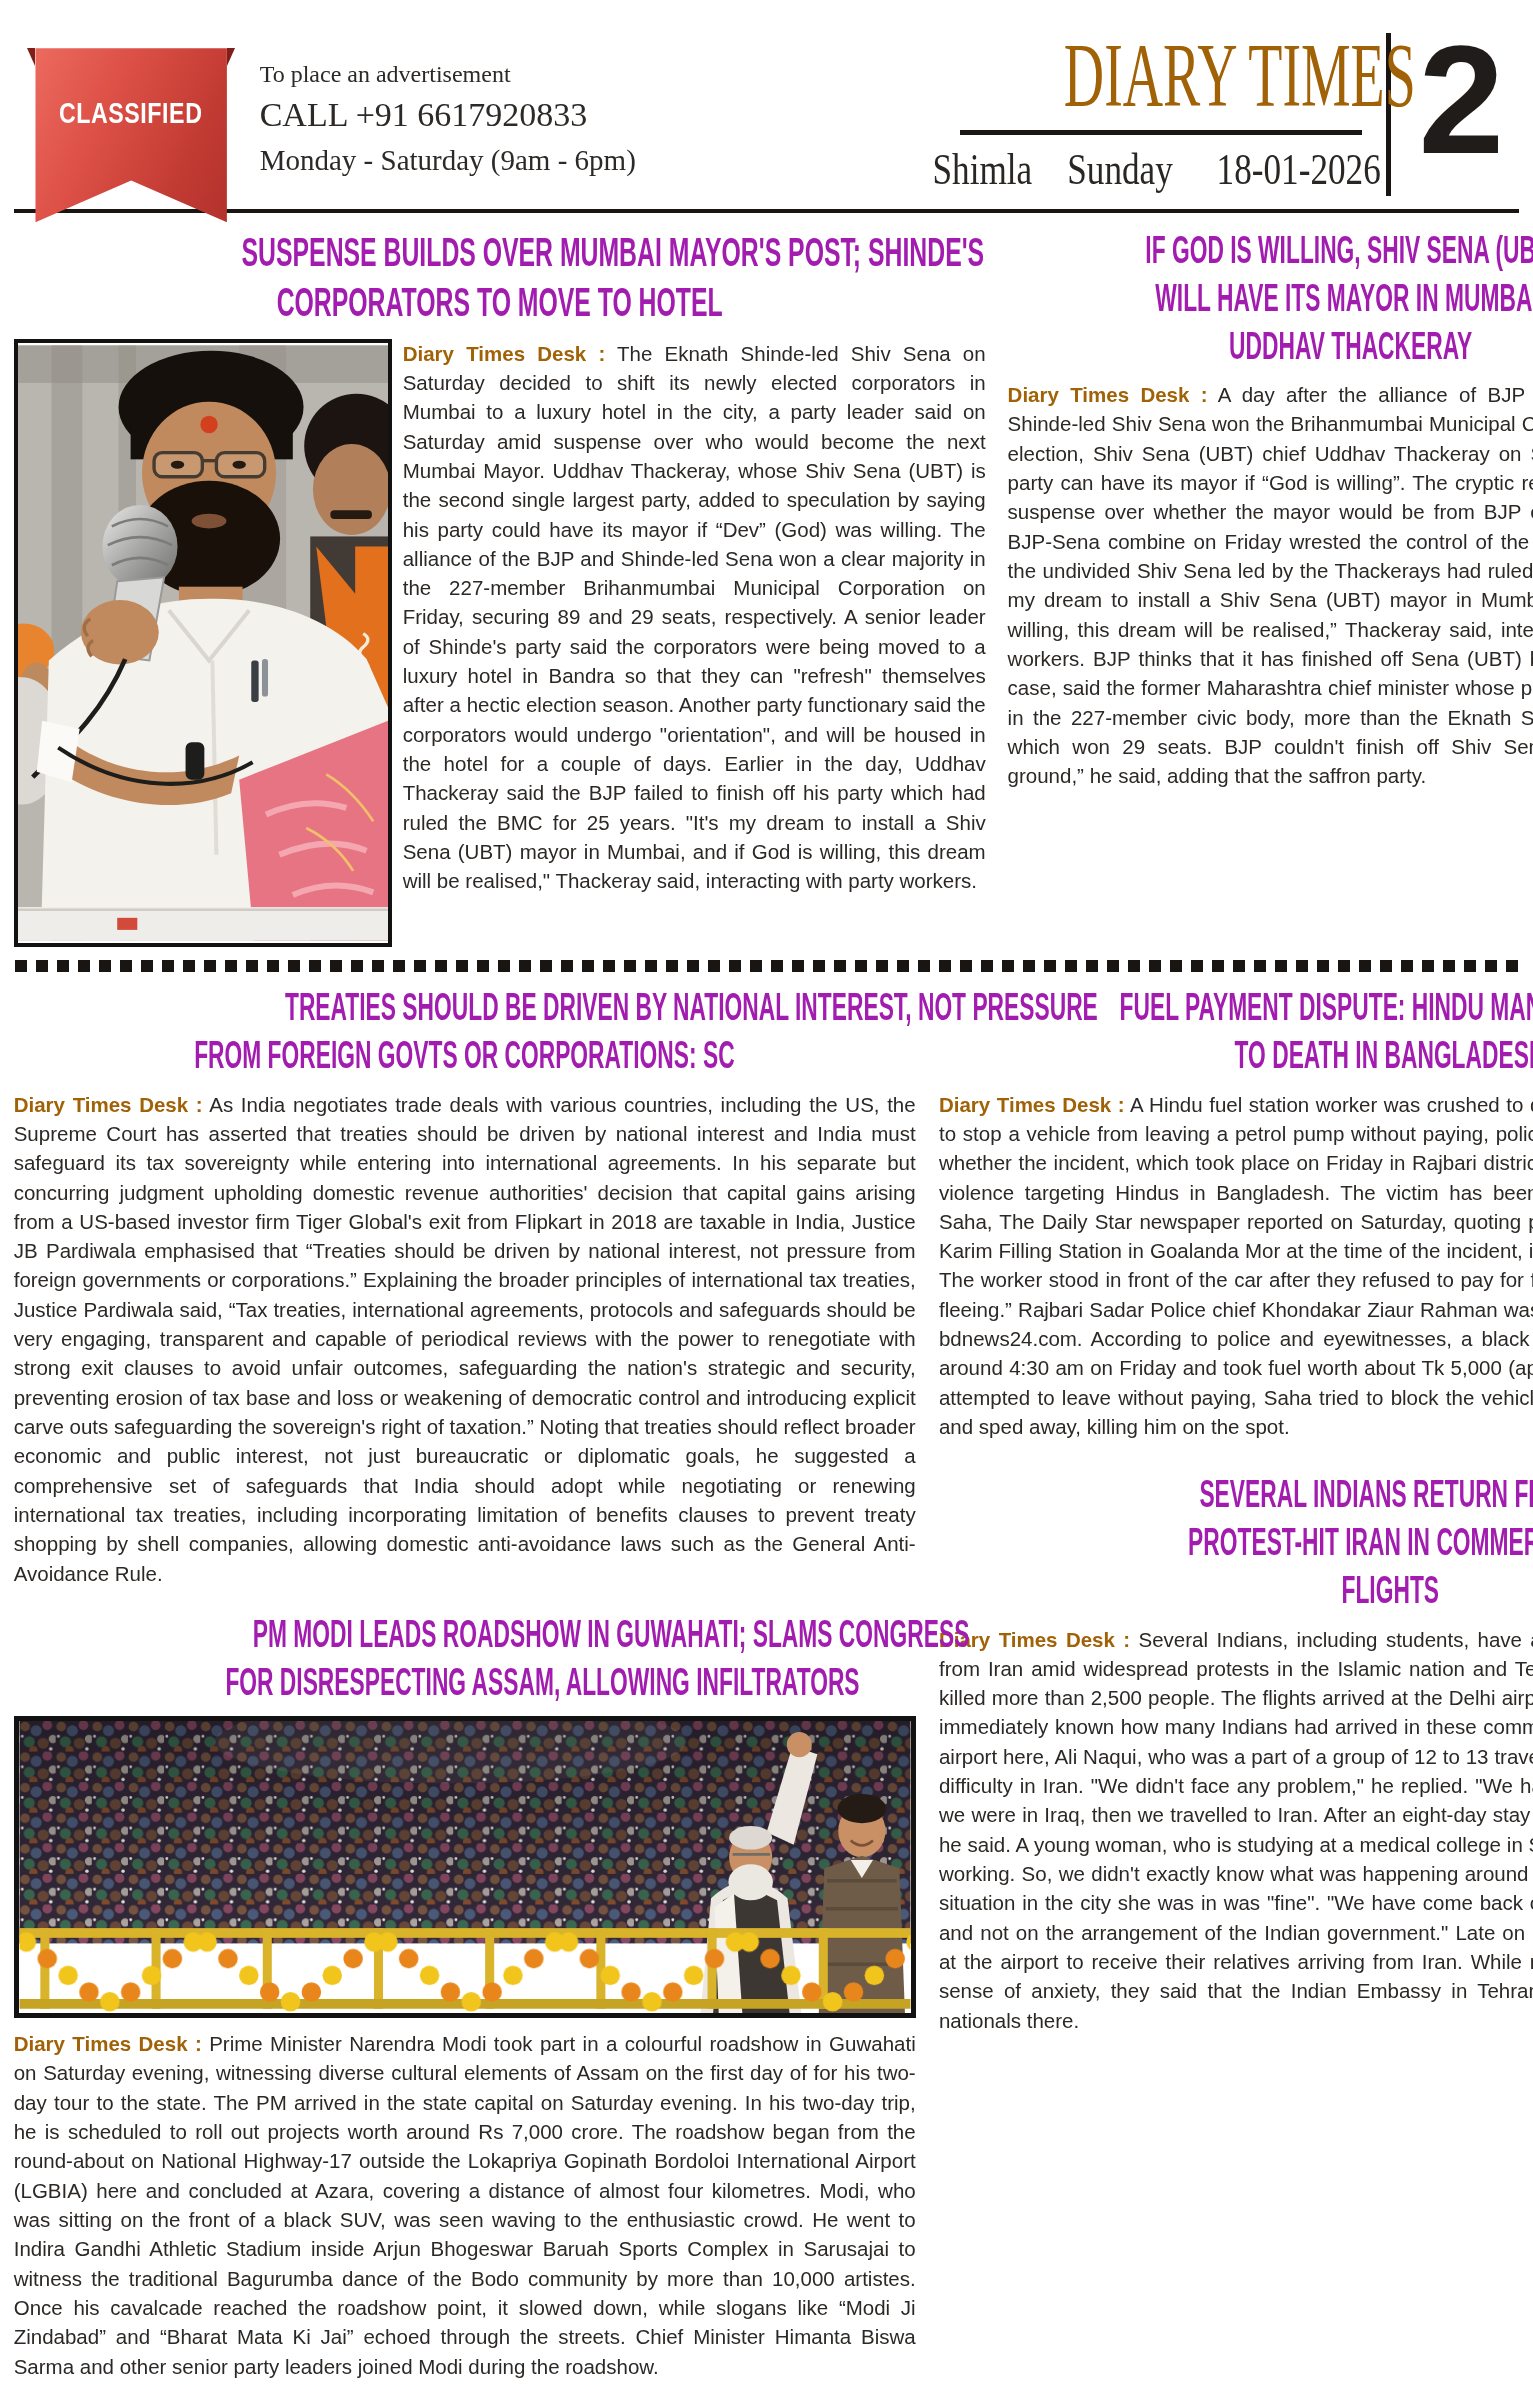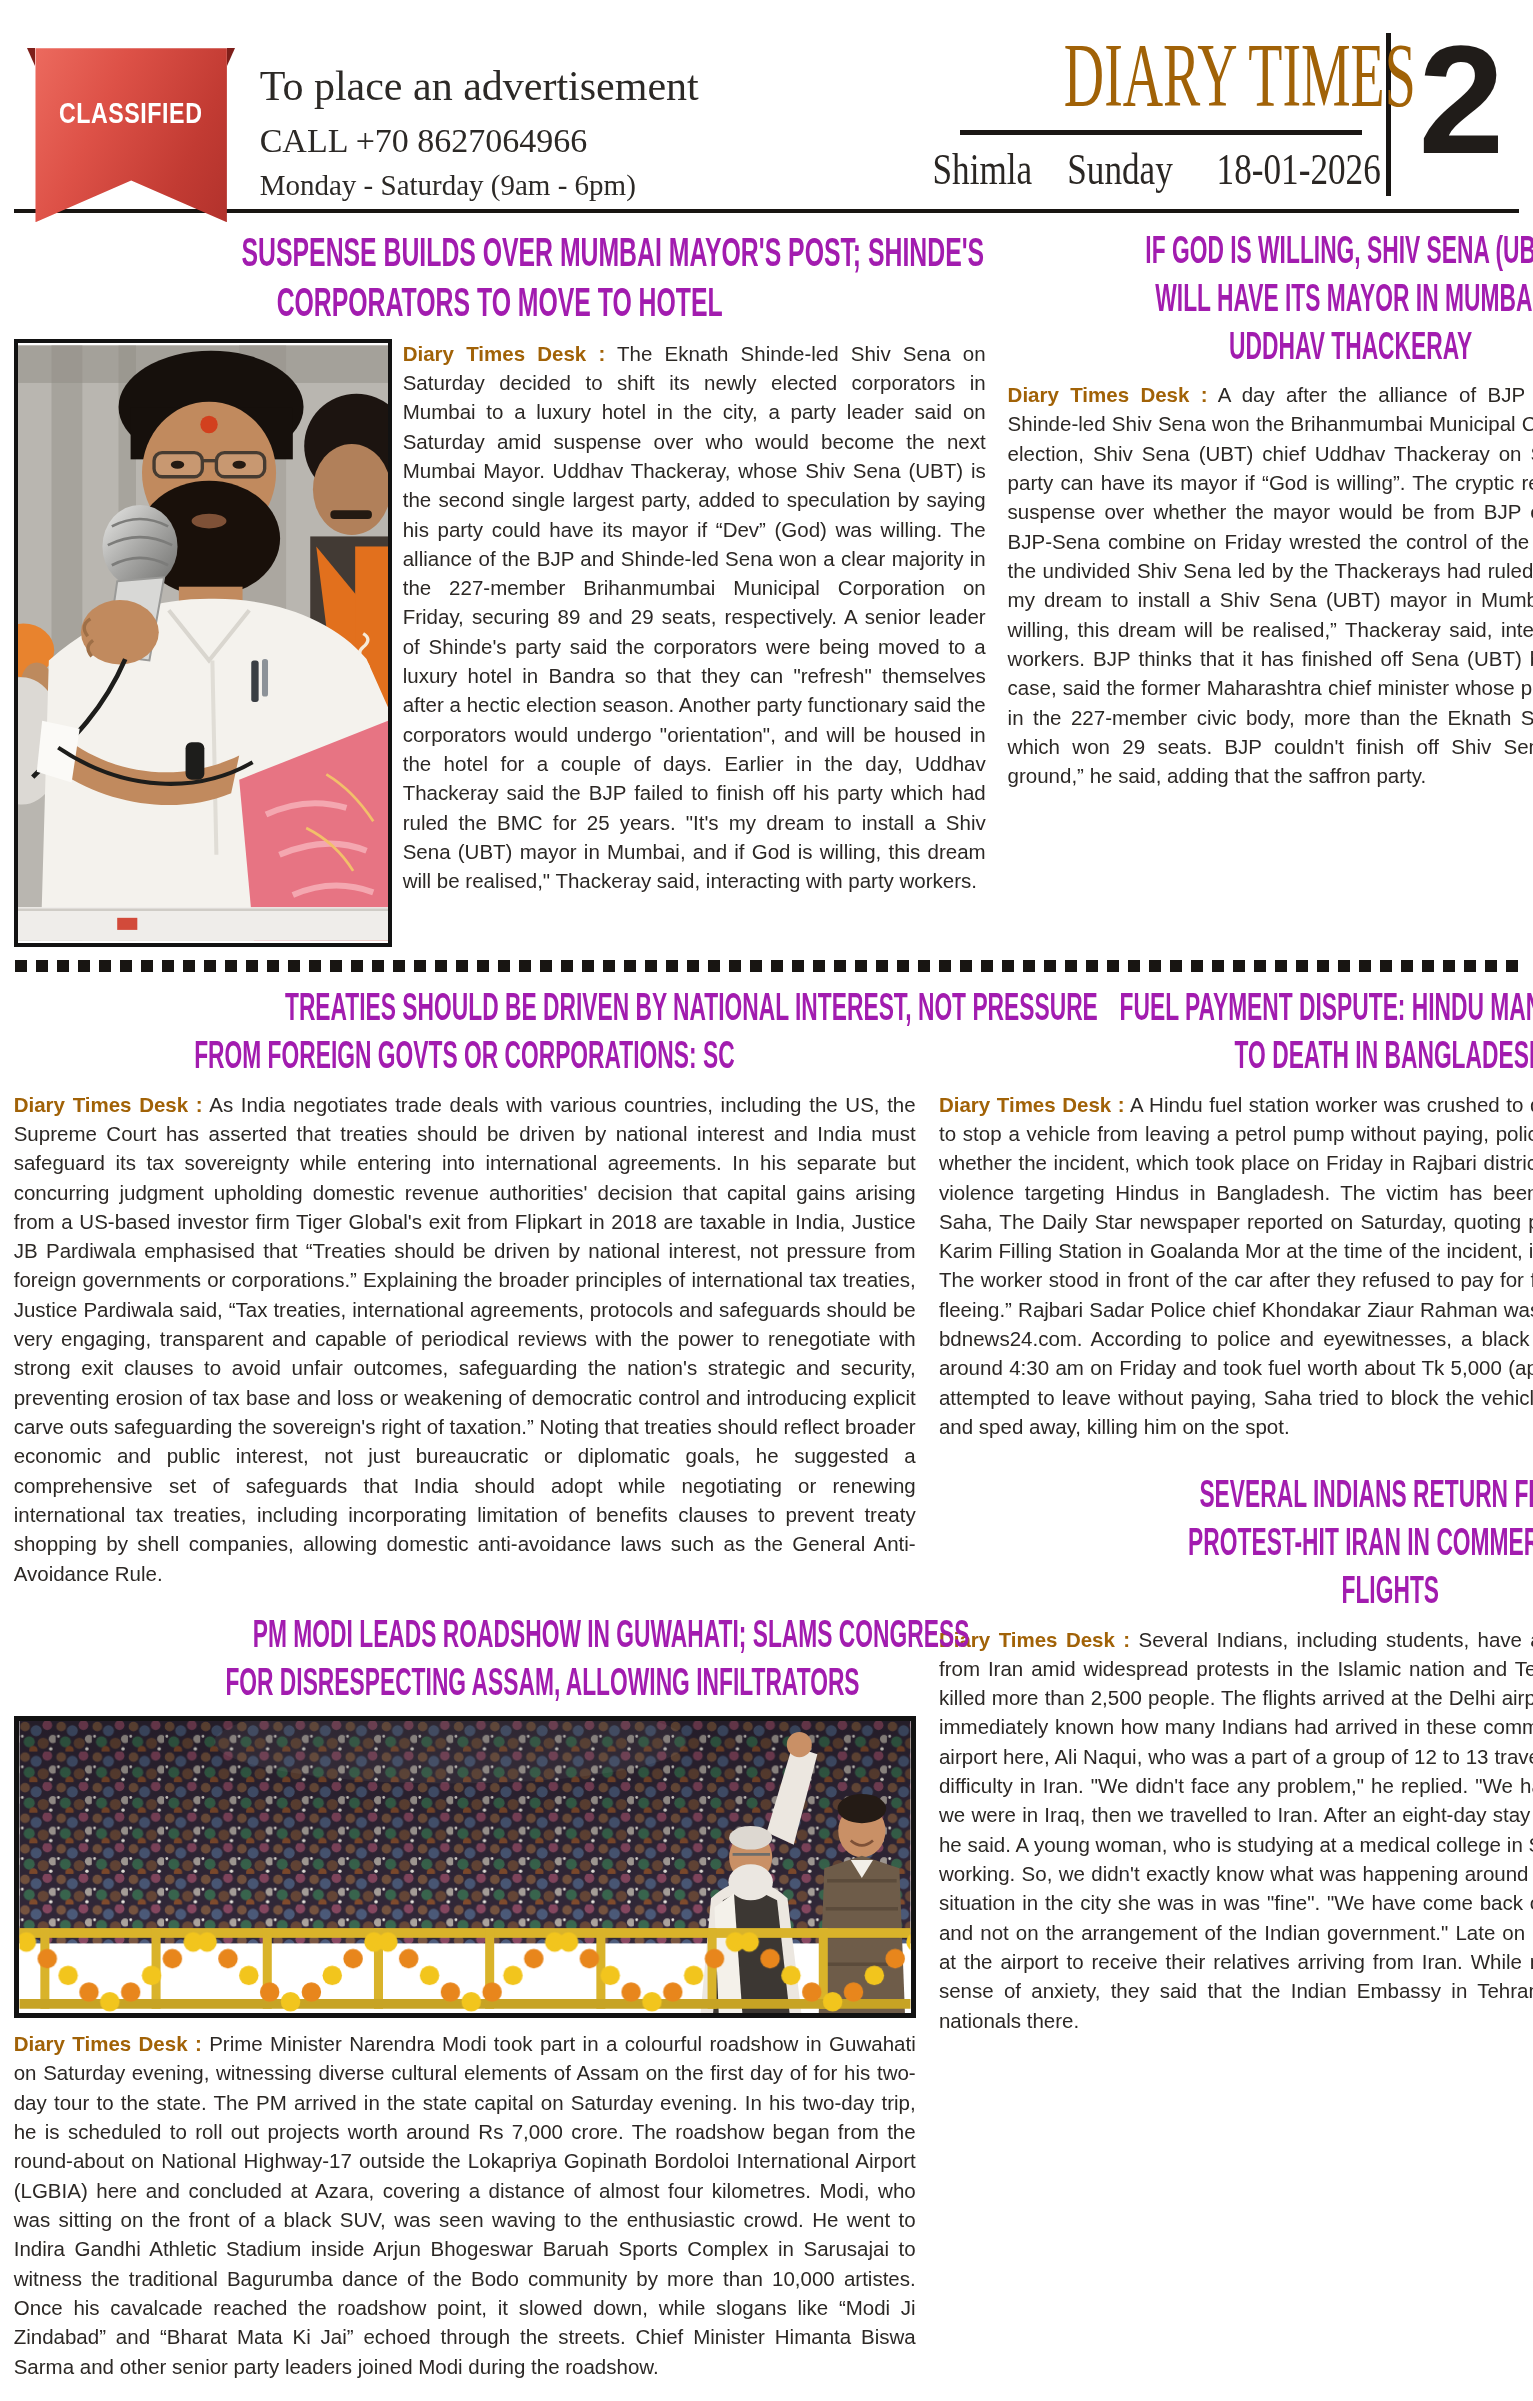--- a/index.html
+++ b/index.html
@@ -11,21 +11,21 @@
   .ribbon { position:absolute; left:15px; top:29px; width:205px; height:185px; z-index:5; }
   .ribbon-body { position:absolute; left:6.8px; right:6.8px; top:11px; bottom:0;
       background:linear-gradient(115deg,#ec6a5e 0%, #dd5147 35%, #c23b33 75%, #b2322c 100%);
       clip-path:polygon(0 0,100% 0,100% 100%,50% 76%,0 100%); }
   .ribbon-flap-l, .ribbon-flap-r { position:absolute; top:11px; width:0; height:0; border-style:solid; }
   .ribbon-flap-l { left:-1.4px; border-width:0 8.2px 18px 0; border-color:transparent #7e1f1a transparent transparent; }
   .ribbon-flap-r { right:-1.4px; border-width:0 0 18px 8.2px; border-color:transparent transparent transparent #7e1f1a; }
   .ribbon-label { position:absolute; left:0; right:0; top:60px; text-align:center; color:#fff;
       font-weight:bold; font-size:29px; letter-spacing:0.7px; }
   .ad-info { margin-left:246px; margin-top:49px; font-family:"Liberation Serif", serif; color:#2c2926; line-height:1.42; }
-  .ad-line1 { font-size:42px; }
+  .ad-line1 { font-size:24px; }
   .ad-line2 { font-size:34px; }
   .ad-line3 { font-size:29px; }
   .mast { margin-left:auto; margin-top:20.5px; width:410px; text-align:center; }
   .mast-title { font-family:"Liberation Serif", serif; font-size:90px; line-height:1.05; color:#a16207; }
   .mast-rule { height:5.5px; background:#1b1714; margin:6.8px 4.1px 8.2px 4.1px; }
   .dateline { font-family:"Liberation Serif", serif; font-size:44px; color:#2a2623; display:flex; justify-content:center; gap:9.6px; }
   .vbar { width:4.8px; background:#181512; height:163px; margin:24.6px 12.3px 0 20.5px; }
   .pagenum { font-size:154px; font-weight:bold; line-height:0.95; margin-top:19px; width:116px; text-align:center; color:#201c19; }
 
   
@@ -70,21 +70,21 @@
 
   <div class="header">
     <div class="ribbon">
       <span class="ribbon-flap-l"></span>
       <span class="ribbon-flap-r"></span>
       <div class="ribbon-body"></div>
       <div class="ribbon-label"><span class="cx sx80">CLASSIFIED</span></div>
     </div>
     <div class="ad-info">
       <div class="ad-line1">To place an advertisement</div>
-      <div class="ad-line2">CALL +70 8627064966</div>
+      <div class="ad-line2">CALL +91 6617920833</div>
       <div class="ad-line3">Monday - Saturday (9am - 6pm)</div>
     </div>
     <div class="mast">
       <div class="mast-title"><span class="cx sx62">DIARY TIMES</span></div>
       <div class="mast-rule"></div>
       <div class="dateline">
         <span class="cx sx80">Shimla</span>
         <span class="cx sx80">Sunday</span>
         <span class="cx sx80">18-01-2026</span>
       </div>

